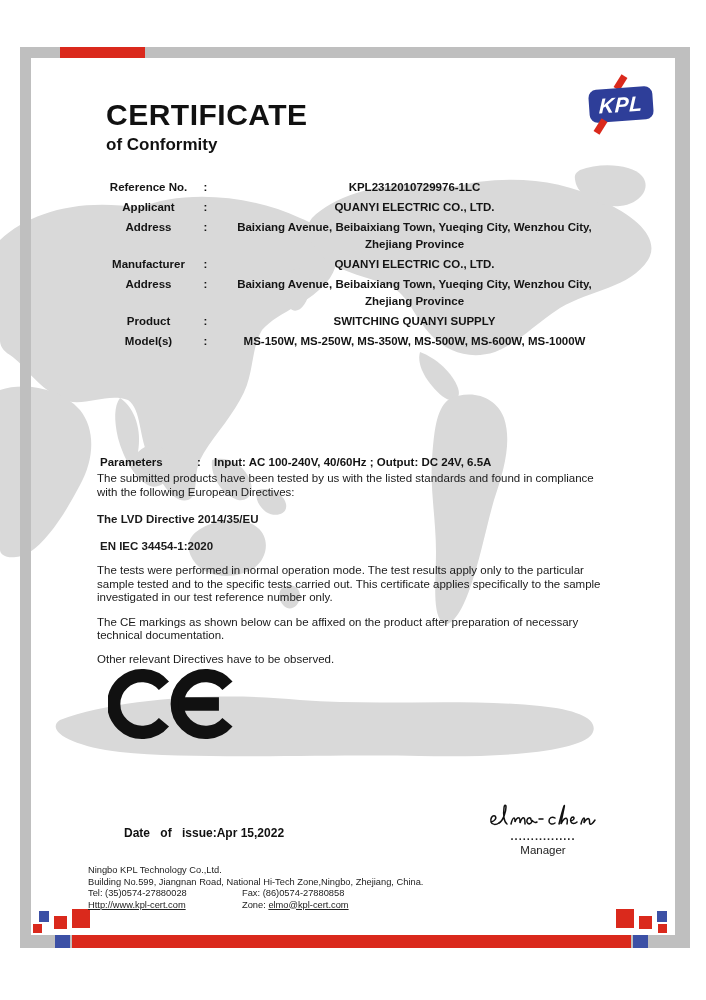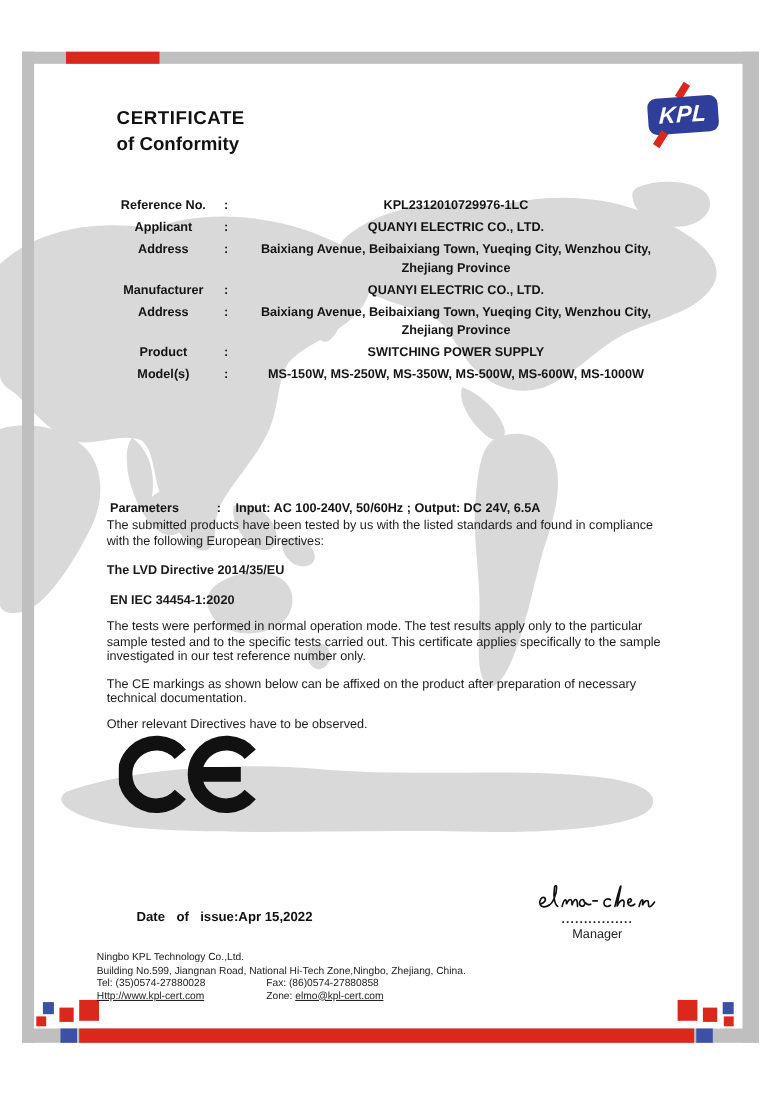--- a/index.html
+++ b/index.html
@@ -30,21 +30,21 @@
   .l-redL { left:72px;  top:909px; width:18px; height:19px; }
   .r-redL { left:616px; top:909px; width:18px; height:19px; }
   .r-redM { left:639px; top:916px; width:13px; height:13px; }
   .r-blue { left:657px; top:911px; width:10px; height:11px; }
   .r-redS { left:658px; top:924px; width:9px;  height:9px;  }
   
   .map { position:absolute; left:0; top:160px; width:706px; height:620px; z-index:0; }
   .map path { fill:#d9d9d9; }
   
   .titleblock { position:absolute; left:106px; top:98px; z-index:2; }
-  .title-main { font-size:17px; font-weight:bold; letter-spacing:0.5px; color:#111; }
+  .title-main { font-size:30px; font-weight:bold; letter-spacing:0.5px; color:#111; }
   .title-sub  { font-size:17px; font-weight:bold; margin-top:3px; color:#111; }
   .logo { position:absolute; left:585px; top:76px; width:78px; height:56px; z-index:2; }
   .logo-rect {
     position:absolute; left:4px; top:12px; width:64px; height:33px;
     background:#2e3e99; border-radius:8px; transform:rotate(-4deg);
     display:flex; align-items:center; justify-content:center;
   }
   .logo-text {
     color:#fff; font-weight:bold; font-style:italic; font-size:21px;
     letter-spacing:0.5px; transform:skewX(-6deg);
@@ -166,34 +166,34 @@
       <span class="fvalue">QUANYI ELECTRIC CO., LTD.</span>
     </div>
     <div class="frow">
       <span class="flabel">Address</span>
       <span class="fcolon">:</span>
       <span class="fvalue">Baixiang Avenue, Beibaixiang Town, Yueqing City, Wenzhou City, Zhejiang Province</span>
     </div>
     <div class="frow">
       <span class="flabel">Product</span>
       <span class="fcolon">:</span>
-      <span class="fvalue">SWITCHING POWER SUPPLY</span>
+      <span class="fvalue">SWITCHING QUANYI SUPPLY</span>
     </div>
     <div class="frow">
       <span class="flabel">Model(s)</span>
       <span class="fcolon">:</span>
       <span class="fvalue">MS-150W, MS-250W, MS-350W, MS-500W, MS-600W, MS-1000W</span>
     </div>
   </div>
 
   <div class="params">
     <div class="frow">
       <span class="flabel">Parameters</span>
       <span class="fcolon">:</span>
-      <span class="fvalue">Input: AC 100-240V, 50/60Hz ; Output: DC 24V, 6.5A</span>
+      <span class="fvalue">Input: AC 100-240V, 40/60Hz ; Output: DC 24V, 6.5A</span>
     </div>
   </div>
 
   <div class="bodytext">
     <p class="p-intro">The submitted products have been tested by us with the listed standards and found in compliance with the following European Directives:</p>
     <p class="p-lvd">The LVD Directive 2014/35/EU</p>
     <p class="p-std">EN IEC 34454-1:2020</p>
     <p class="p-tests">The tests were performed in normal operation mode. The test results apply only to the particular sample tested and to the specific tests carried out. This certificate applies specifically to the sample investigated in our test reference number only.</p>
     <p class="p-ce">The CE markings as shown below can be affixed on the product after preparation of necessary technical documentation.</p>
     <p class="p-other">Other relevant Directives have to be observed.</p>

